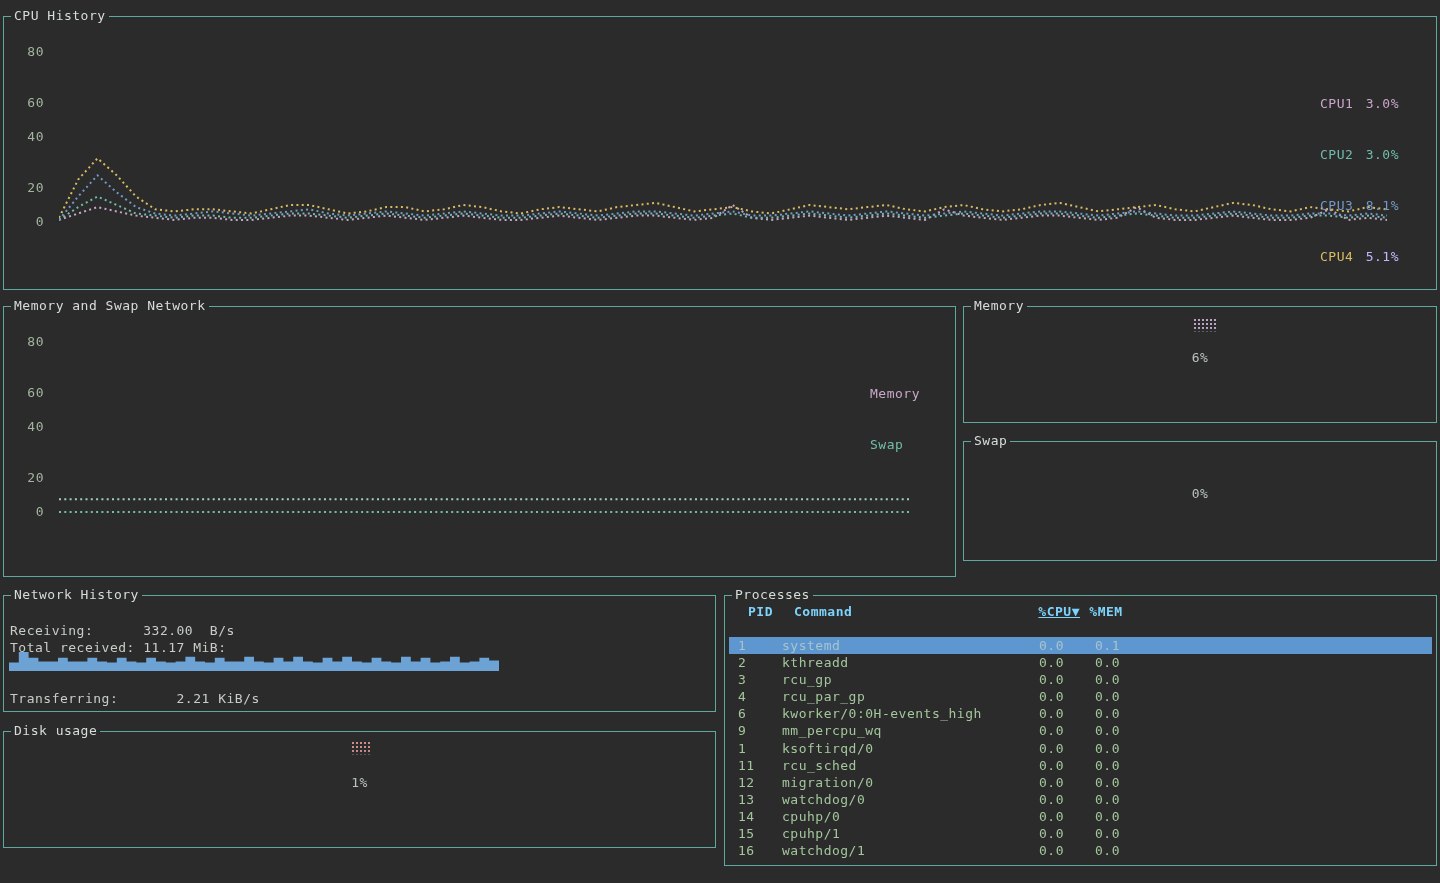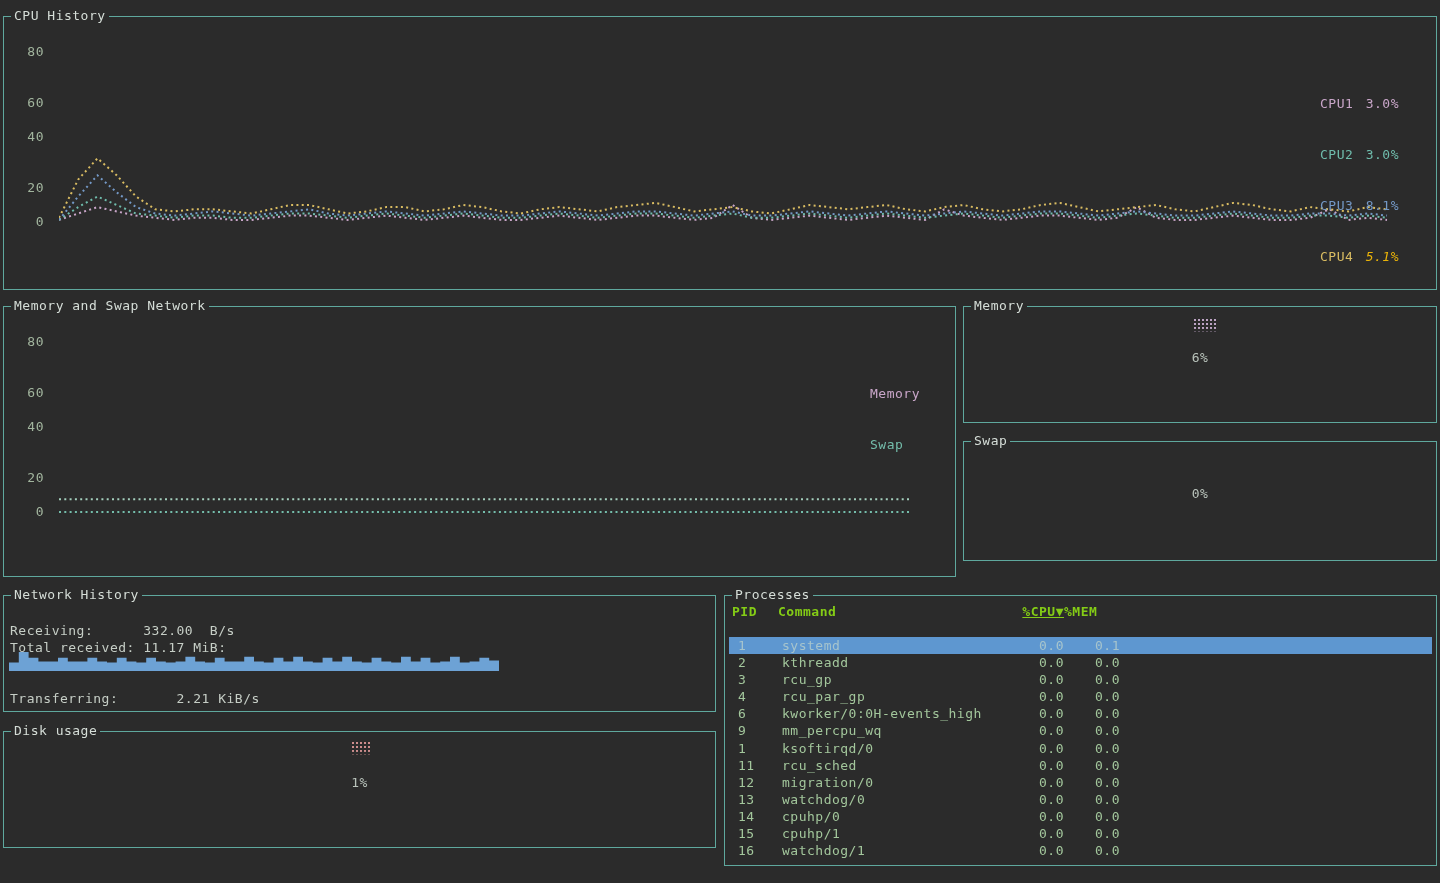--- a/index.html
+++ b/index.html
@@ -9,32 +9,32 @@
   .panel-title{position:absolute;top:-9px;left:7px;background:#2b2b2b;padding:0 3px;color:#d6ded8;white-space:pre;}
   .tick{position:absolute;left:8px;width:32px;text-align:right;color:#a2b59e;}
   .t0{top:27px}.t1{top:78px}.t2{top:112px}.t3{top:163px}.t4{top:197px}
   .chart-svg{position:absolute;display:block;}
   .legend{position:absolute;line-height:17px;white-space:pre;}
   .lg-row{display:flex;justify-content:space-between;margin-left:11px;}
   .pct{position:absolute;left:0;width:100%;text-align:center;color:#b9c3bb;}
   .dotgrid{position:absolute;-webkit-mask-image:linear-gradient(180deg,#000 72%,rgba(0,0,0,.3));
            mask-image:linear-gradient(180deg,#000 72%,rgba(0,0,0,.3));}
   .netline{position:absolute;left:6px;white-space:pre;color:#c6cec6;}
-  .proc-head{position:absolute;top:8px;left:0;right:0;height:17px;display:flex;color:#84cc16;font-weight:bold;}
+  .proc-head{position:absolute;top:8px;left:16px;right:0;height:17px;display:flex;color:#7dd3fc;font-weight:bold;}
   .proc-rows{position:absolute;top:41px;left:0;right:0;}
   .proc-row{height:17.1px;line-height:17px;display:flex;color:#a3c79c;margin:0 4px;padding:0 0;}
   .proc-row.selected{color:#a6c4cd;}
   .c-pid{width:53px;padding-left:9px;box-sizing:border-box;}
   .c-cmd{width:226px;white-space:pre;overflow:hidden;}
   .c-cpu{width:56px;text-align:right;}
   .c-mem{width:56px;text-align:right;}
   .hd-pid{width:53px;padding-left:7px;box-sizing:border-box;}
   .hd-cmd{width:226px;}
   .hd-cpu{width:60px;text-align:right;text-decoration:underline;}
-  .hd-mem{width:52px;text-align:left;}
+  .hd-mem{width:52px;text-align:center;}
 </style>
 </head>
 <body>
 
 <div id="screen">
 
   <div class="panel" style="left:3px;top:16px;width:1434px;height:274px;">
     <span class="panel-title">CPU History</span>
     <span class="tick t0">80</span>
     <span class="tick t1">60</span>
@@ -55,21 +55,21 @@
       <div class="lg-row">
         <span style="color: rgb(111, 188, 172);">CPU2</span>
         <span style="color: rgb(111, 188, 172);">3.0%</span>
       </div>
       <div class="lg-row">
         <span style="color: rgb(116, 153, 199);">CPU3</span>
         <span style="color: rgb(116, 153, 199);">8.1%</span>
       </div>
       <div class="lg-row">
         <span style="color: rgb(217, 188, 98);">CPU4</span>
-        <span style="color: #eab308; font-style: italic;">5.1%</span>
+        <span style="color: #c4b5fd;">5.1%</span>
       </div>
     </div>
   </div>
 
   <div class="panel" style="left:3px;top:306px;width:953px;height:271px;">
     <span class="panel-title">Memory and Swap Network</span>
     <span class="tick t0">80</span>
     <span class="tick t1">60</span>
     <span class="tick t2">40</span>
     <span class="tick t3">20</span>

